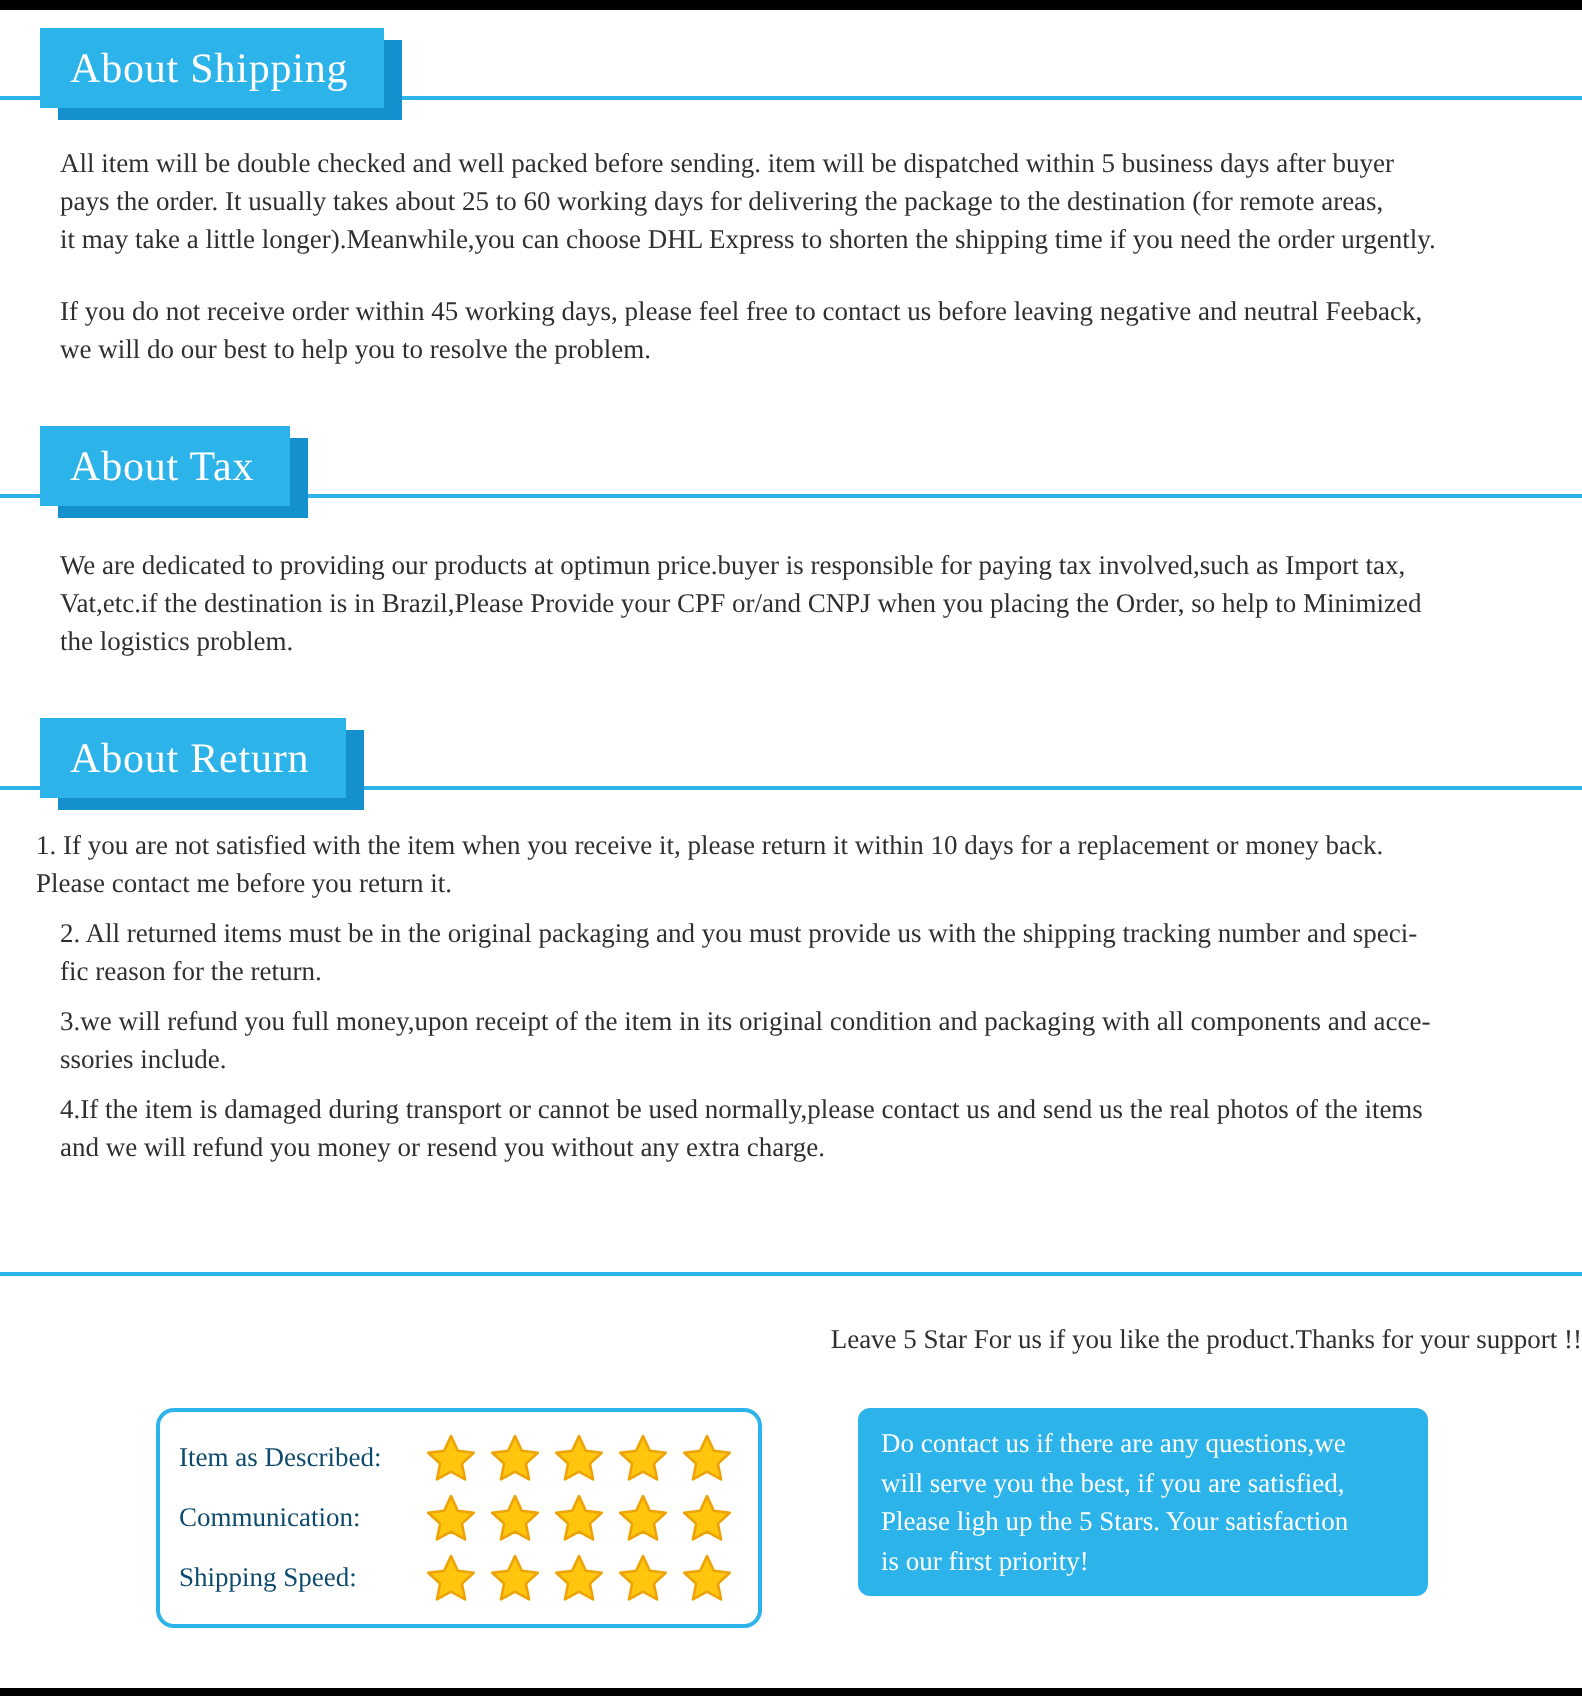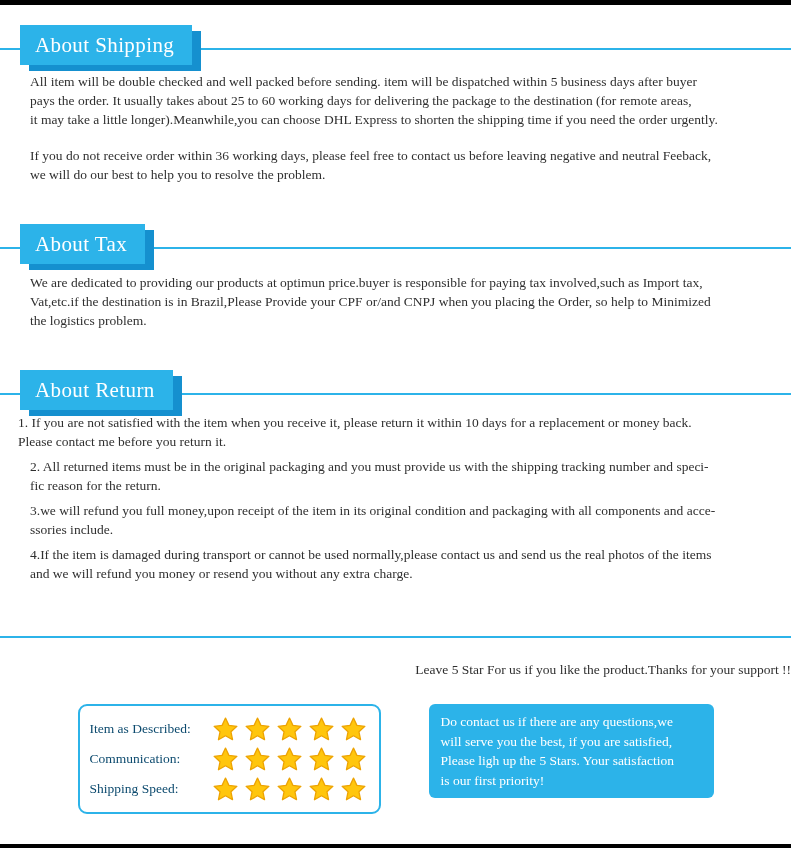--- a/index.html
+++ b/index.html
@@ -16,21 +16,21 @@
   .bar { position:absolute; left:0; width:100%; background:#000; }
   .bar.top { top:0; height:5px; }
   .bar.bottom { bottom:0; height:4px; }
 
   .sec-header { position:relative; height:46px; }
   .rule {
     position:absolute; left:0; right:0; top:38px; height:2px;
     background:var(--accent, #2cb3e9);
   }
   .ribbon {
-    position:absolute; left:20px; top:15px;
+    position:absolute; left:20px; top:4px;
     background:var(--accent, #2cb3e9);
     color:#fff;
     font-size:21px; line-height:24px;
     letter-spacing:0.4px;
     padding:8px 18px 8px 15px;
     box-shadow:9px 6px 0 var(--accent-dark, #1590cf);
     white-space:nowrap;
   }
   .para {
     margin:0 18px 0 30px;
@@ -81,21 +81,21 @@
   <section>
     <div class="sec-header mt10">
       <div class="rule"></div>
       <div class="ribbon">
         <span>About Shipping</span>
       </div>
     </div>
     <p class="para mt16">All item will be double checked and well packed before sending. item will be dispatched within  5  business days after buyer
 pays the order. It usually takes about 25  to  60 working days for delivering the package to the destination  (for remote areas,
 it may take a little longer).Meanwhile,you can choose DHL Express to shorten the shipping time if you need the order urgently.</p>
-    <p class="para mt17">If you do not receive order within 36 working days, please feel free to contact us before leaving negative and neutral Feeback,
+    <p class="para mt17">If you do not receive order within 45 working days, please feel free to contact us before leaving negative and neutral Feeback,
 we will do our best to help you to resolve the problem.</p>
   </section>
 
   <section>
     <div class="sec-header mt25">
       <div class="rule"></div>
       <div class="ribbon">
         <span>About Tax</span>
       </div>
     </div>

